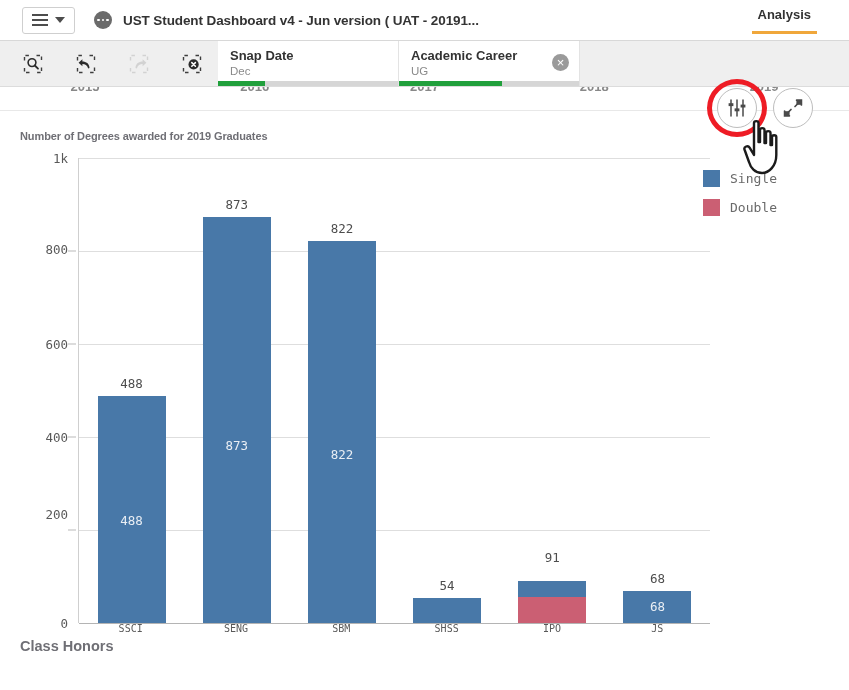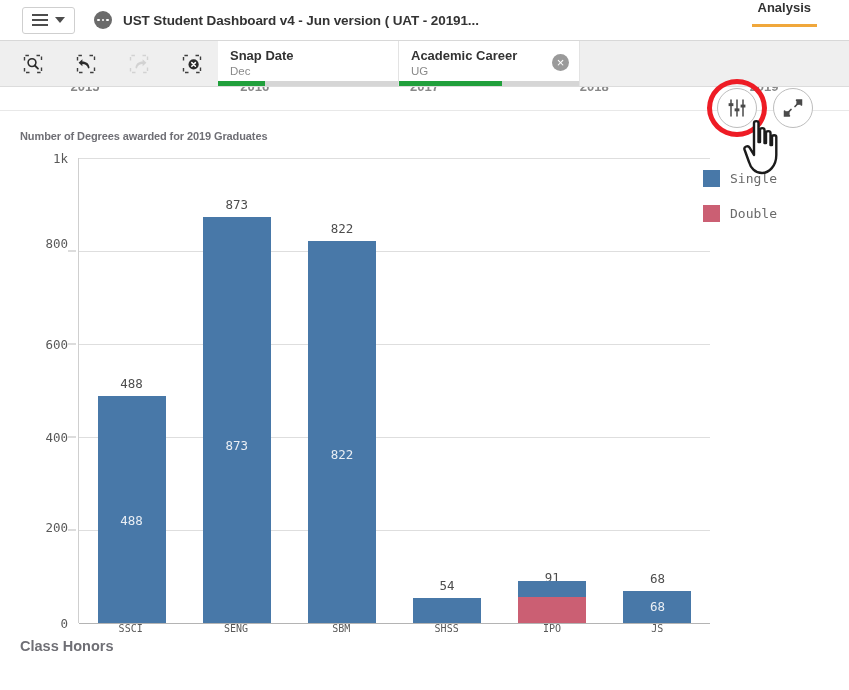--- a/index.html
+++ b/index.html
@@ -52,21 +52,21 @@
   }
   .app-dot i { width: 2.5px; height: 2.5px; border-radius: 50%; background: #ffffff; }
   .app-title {
     margin-left: 11px;
     font-size: 13.5px; font-weight: bold; color: #333333;
     letter-spacing: -0.1px;
     white-space: nowrap;
   }
   .tabs-right {
     margin-left: auto; margin-right: 32px;
-    height: 41px; display: flex; align-items: flex-start;
+    height: 41px; display: flex; align-items: center;
   }
   .tab-analysis {
     font-size: 13px; font-weight: bold; color: #333333;
     padding: 0 6px 9px 6px;
     border-bottom: 3px solid #f0a73b;
     cursor: pointer;
   }
 
   
   .selbar {
@@ -222,21 +222,21 @@
   }
   .x-labels span {
     flex: 1; text-align: center;
     font-size: 10px; color: #595959;
     font-family: "DejaVu Sans Mono", monospace;
   }
 
   
   .legend {
     position: absolute; left: 703px; top: 170px;
-    display: flex; flex-direction: column; gap: 18px; text-align: center;
+    display: flex; flex-direction: column; gap: 12px; text-align: center;
   }
   .legend-row { display: flex; align-items: center; gap: 10px; cursor: pointer; }
   .legend-swatch { width: 17px; height: 17px; }
   .legend-swatch.single { background: #4878a8; }
   .legend-swatch.double { background: #cb5f73; }
   .legend-label {
     font-size: 13px; color: #6a6a6a;
     font-family: "DejaVu Sans Mono", monospace;
   }
 
@@ -382,27 +382,27 @@
       <span>2018</span>
       <span>2019</span>
     </div>
   </div>
 
   <div class="chart-title">Number of Degrees awarded for 2019 Graduates</div>
 
   <div class="chart">
     <div class="y-axis" id="y-axis">
         <div class="y-tick" style="top: 465px;">0</div>
-        <div class="y-tick" style="top: 369px;">200</div>
+        <div class="y-tick" style="top: 356px;">200</div>
         <div class="y-tick-dash" style="top: 372px;"></div>
         <div class="y-tick" style="top: 279px;">400</div>
         <div class="y-tick-dash" style="top: 279px;"></div>
         <div class="y-tick" style="top: 186px;">600</div>
         <div class="y-tick-dash" style="top: 186px;"></div>
-        <div class="y-tick" style="top: 85px;">800</div>
+        <div class="y-tick" style="top: 91px;">800</div>
         <div class="y-tick-dash" style="top: 93px;"></div>
         <div class="y-tick" style="top: 0px;">1k</div>
       </div>
     <div class="plot" id="plot">
       <div id="gridlines">
           <div class="gridline base" style="top: 465px;"></div>
           <div class="gridline" style="top: 372px;"></div>
           <div class="gridline" style="top: 279px;"></div>
           <div class="gridline" style="top: 186px;"></div>
           <div class="gridline" style="top: 93px;"></div>
@@ -431,21 +431,21 @@
             </div>
           </div>
           <div class="bar-slot">
             <div class="bar-col">
               <div class="top-label" style="bottom: 30.11px;">54</div>
               <div class="seg single" style="height: 25.11px;"></div>
             </div>
           </div>
           <div class="bar-slot">
             <div class="bar-col">
-              <div class="top-label" style="bottom: 38px; margin-top: 24px;">91</div>
+              <div class="top-label" style="bottom: 58px; margin-top: 24px;">91</div>
               <div class="seg single" style="height: 16.74px;"></div>
               <div class="seg double" style="height: 25.575px;"></div>
             </div>
           </div>
           <div class="bar-slot">
             <div class="bar-col">
               <div class="top-label" style="bottom: 36.62px;">68</div>
               <div class="seg single" style="height: 31.62px;"></div>
               <div class="seg-label" style="bottom: 8.8536px;">68</div>
             </div>

